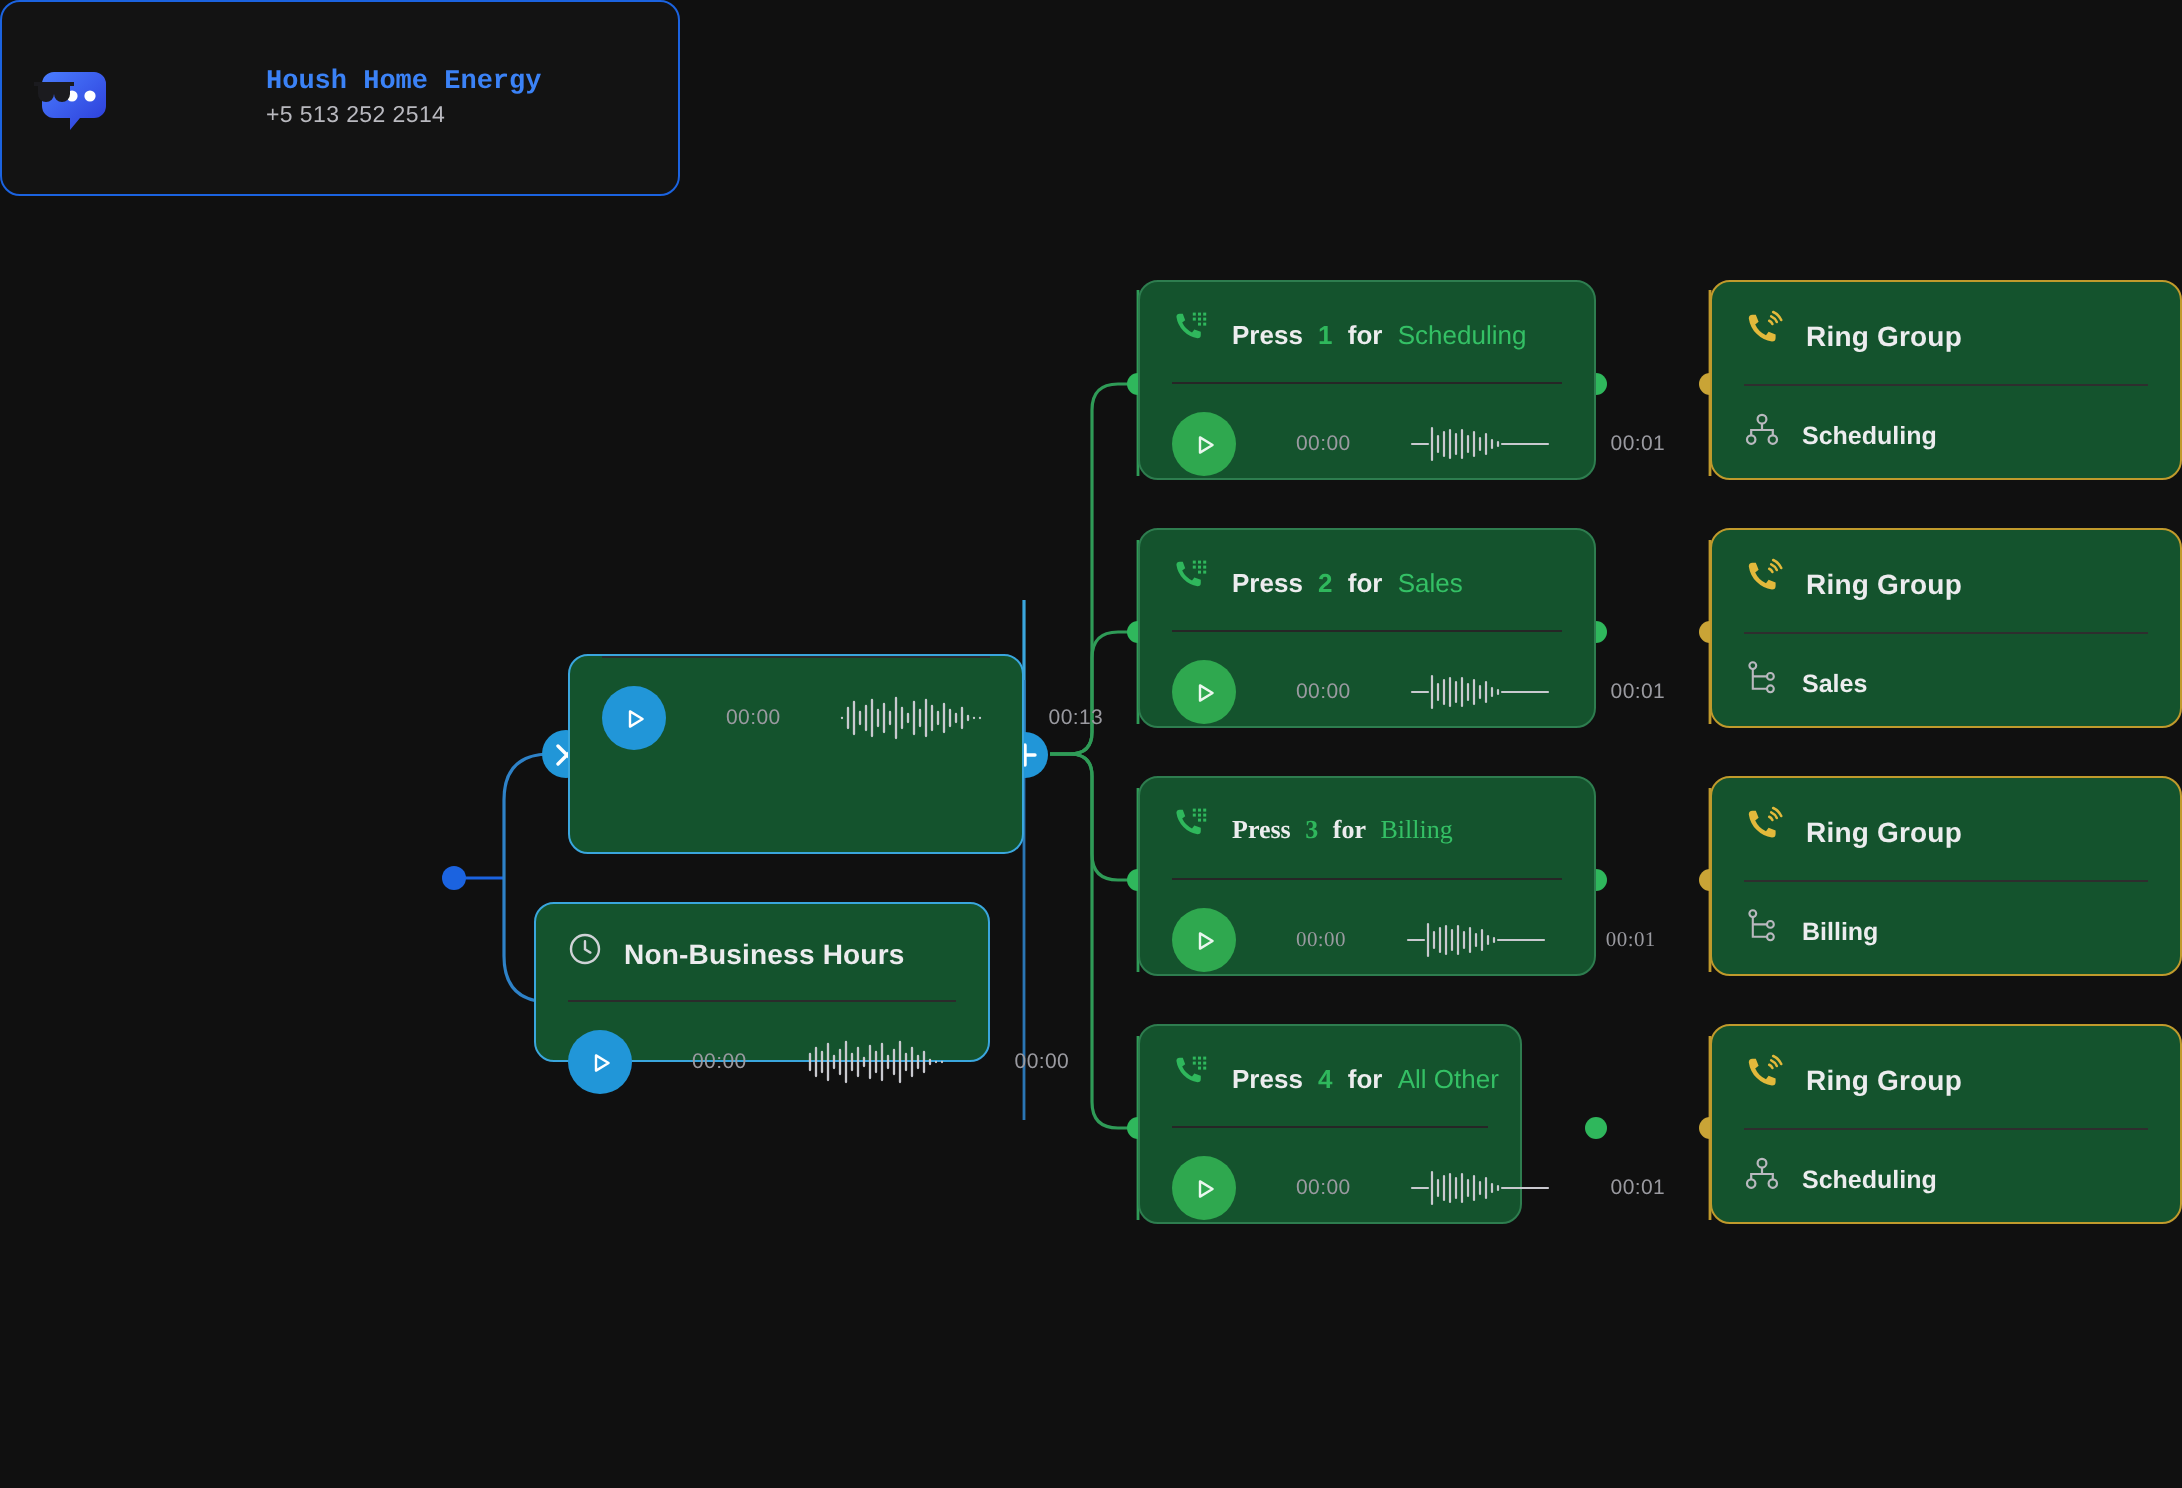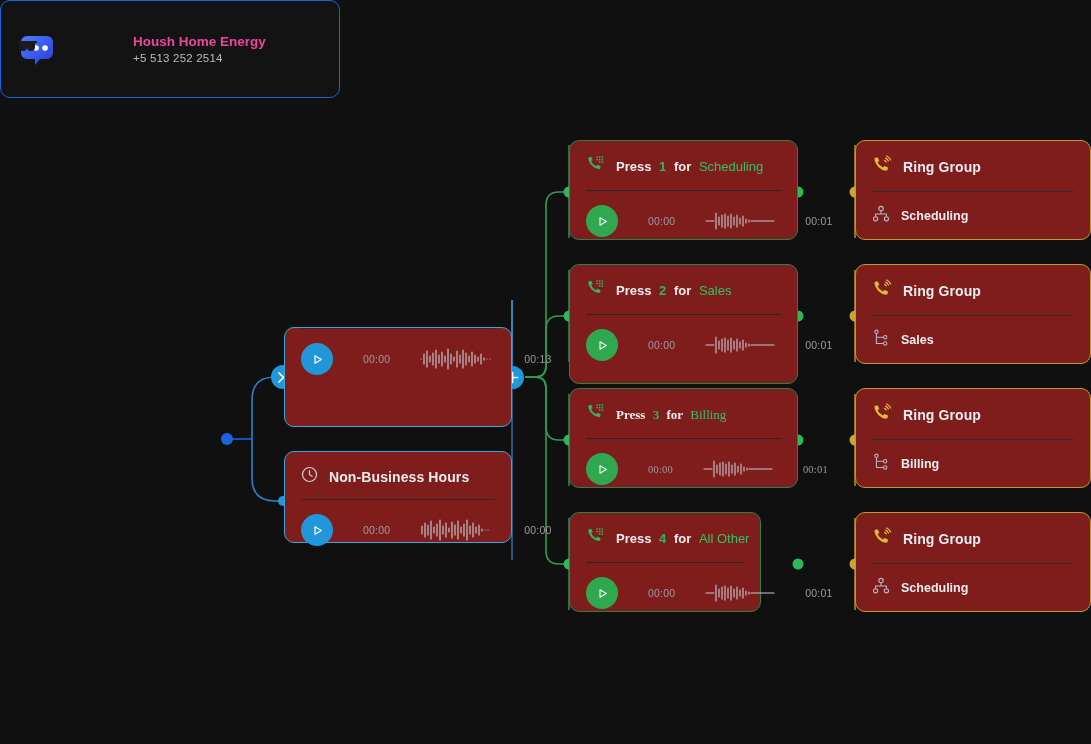--- a/index.html
+++ b/index.html
@@ -8,31 +8,31 @@
     background:#101010;
     font-family:"Liberation Sans", sans-serif;
     color:#e8e8ea;
     overflow:hidden;
     position:relative;
   }
   #canvas { position:absolute; inset:0; }
   svg.wires { position:absolute; inset:0; width:1091px; height:744px; pointer-events:none; }
 
   
-  .card { position:absolute; border-radius:10px; background:#7f1d1d; }
+  .card { position:absolute; border-radius:10px; background:#14532d; }
   .card .hdr { display:flex; align-items:center; gap:11px; padding:14px 16px 12px 16px; }
   .card .sep { height:1px; background:#2e2e2e; margin:0 16px; }
   .card .body { display:flex; align-items:center; gap:30px; padding:14px 16px 16px 16px; }
   .title { font-size:14px; font-weight:700; letter-spacing:.1px; color:#ececee; white-space:nowrap; }
 
   
   .contact { left:-113px; top:390px; width:340px; height:98px;
              border:1.5px solid #1b63e0; border-radius:10px; background:#131313;
              display:flex; align-items:center; padding-left:132px; gap:14px; }
-  .contact .txt .nm { font-size:13.5px; font-weight:700; color:#ec4899; }
+  .contact .txt .nm { font-size:13.5px; font-weight:700; color:#3b82f6;font-family:Liberation Mono, monospace; }
   .contact .txt .ph { font-size:11.5px; color:#b9b9bf; margin-top:3px; letter-spacing:.2px; }
 
   
   .blue { border:1.5px solid #3aa6dd; }
   .blue .sep { background:#2b2b2b; }
   .pbtn { width:32px; height:32px; border-radius:50%; display:flex; align-items:center;
           justify-content:center; flex:none; }
   .pbtn.b { background:#2196d8; }
   .pbtn.g { background:#2fa84f; }
   .tm { font-size:10.5px; color:#9a9aa0; font-variant-numeric:tabular-nums; letter-spacing:.2px; }
@@ -180,21 +180,21 @@
               <path d="M64 11 V13"></path>
               <path d="M67 12 V12"></path>
               <path d="M70 12 V12"></path>
           </g>
         </svg>
       </span>
       <span class="tm">00:13</span>
     </div>
   </div>
 
-  <div class="card blue" style="left:284px;top:451px;width:228px;height:92px;">
+  <div class="card blue" style="left:267px;top:451px;width:228px;height:80px;">
     <div class="hdr">
       <span>
         <svg width="17" height="17" viewBox="0 0 17 17">
           <circle cx="8.5" cy="8.5" r="7" fill="none" stroke="#cfd2d6" stroke-width="1.2"></circle>
           <path d="M8.5 4.6 V8.7 L11.2 10.3" stroke="#cfd2d6" stroke-width="1.2" fill="none" stroke-linecap="round"></path>
         </svg>
       </span>
       <span class="title">Non-Business Hours</span>
     </div>
     <div class="sep"></div>
@@ -287,21 +287,21 @@
               <path d="M41 10 V14"></path>
             <path d="M44 11 V13"></path>
               <path d="M46 12 H69"></path>
           </g>
         </svg>
       </span>
       <span class="tm">00:01</span>
     </div>
   </div>
 
-  <div class="card green" style="left:569px;top:264px;width:229px;height:120px;text-align:right;">
+  <div class="card green" style="left:569px;top:264px;width:229px;height:100px;text-align:right;">
     <div class="hdr">
       <span>
         <svg width="19" height="19" viewBox="0 0 19 19">
           <path d="M2.2 3.4 a1.6 1.6 0 0 1 1.6 -1.5 h1.6 l1.2 3.2 l-1.5 1.2 a10 10 0 0 0 4.9 4.9 l1.2 -1.5 l3.2 1.2 v1.6 a1.6 1.6 0 0 1 -1.6 1.6 A12.6 12.6 0 0 1 2.2 3.4 z" fill="#2fb75c"></path>
           <g fill="#2fb75c">
             <rect x="10.4" y="1.3" width="1.5" height="1.5"></rect>
               <rect x="13" y="1.3" width="1.5" height="1.5"></rect>
             <rect x="15.6" y="1.3" width="1.5" height="1.5"></rect>
             <rect x="10.4" y="3.8" width="1.5" height="1.5"></rect>
               <rect x="13" y="3.8" width="1.5" height="1.5"></rect>

